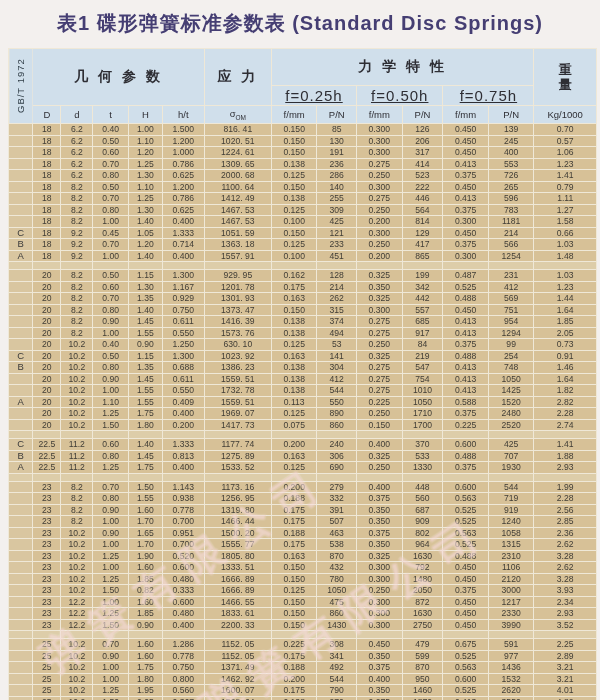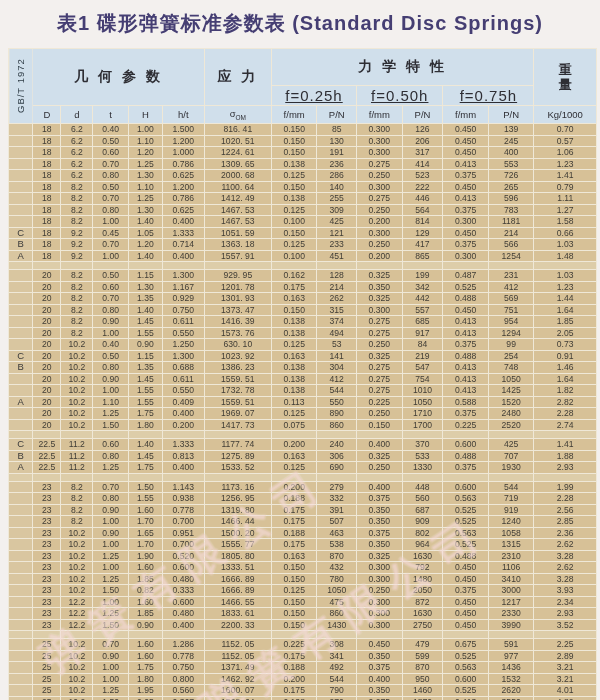--- a/index.html
+++ b/index.html
@@ -762,21 +762,21 @@
             <td>10.2</td>
             <td>1.25</td>
             <td>1.85</td>
             <td>0.480</td>
             <td>1666. 89</td>
             <td>0.150</td>
             <td>780</td>
             <td>0.300</td>
             <td>1480</td>
             <td>0.450</td>
-            <td>3410</td>
+            <td>2120</td>
             <td>3.28</td>
           </tr>
           <tr>
             <td class="grade"></td>
             <td>23</td>
             <td>10.2</td>
             <td>1.50</td>
             <td>0.82</td>
             <td>0.333</td>
             <td>1666. 89</td>

